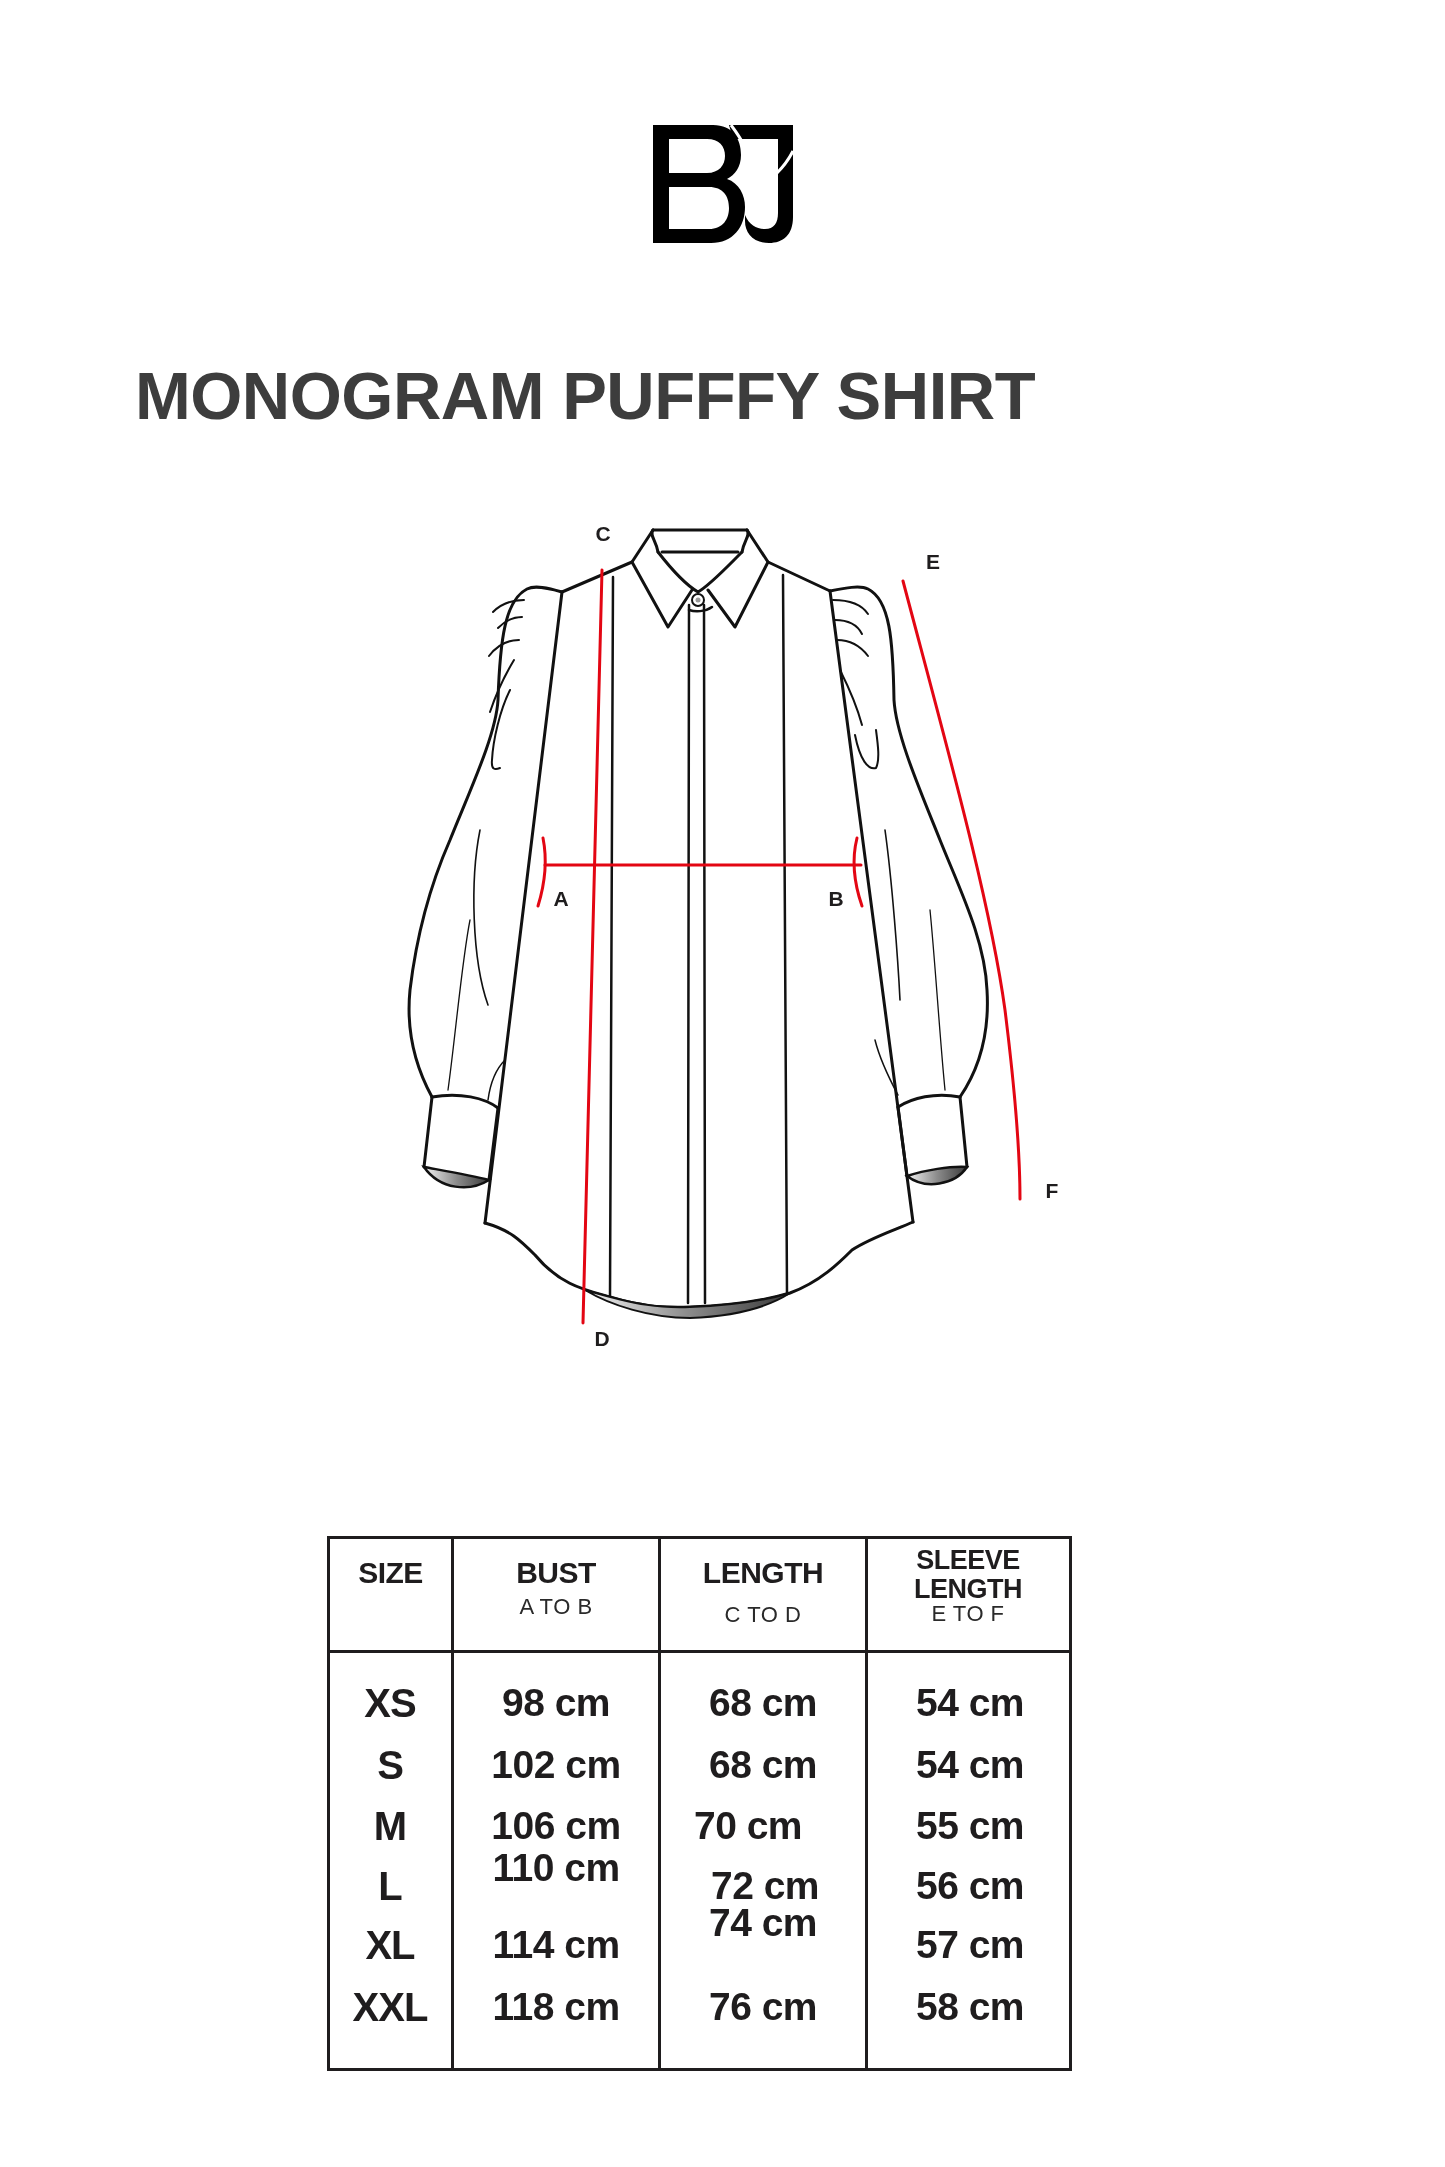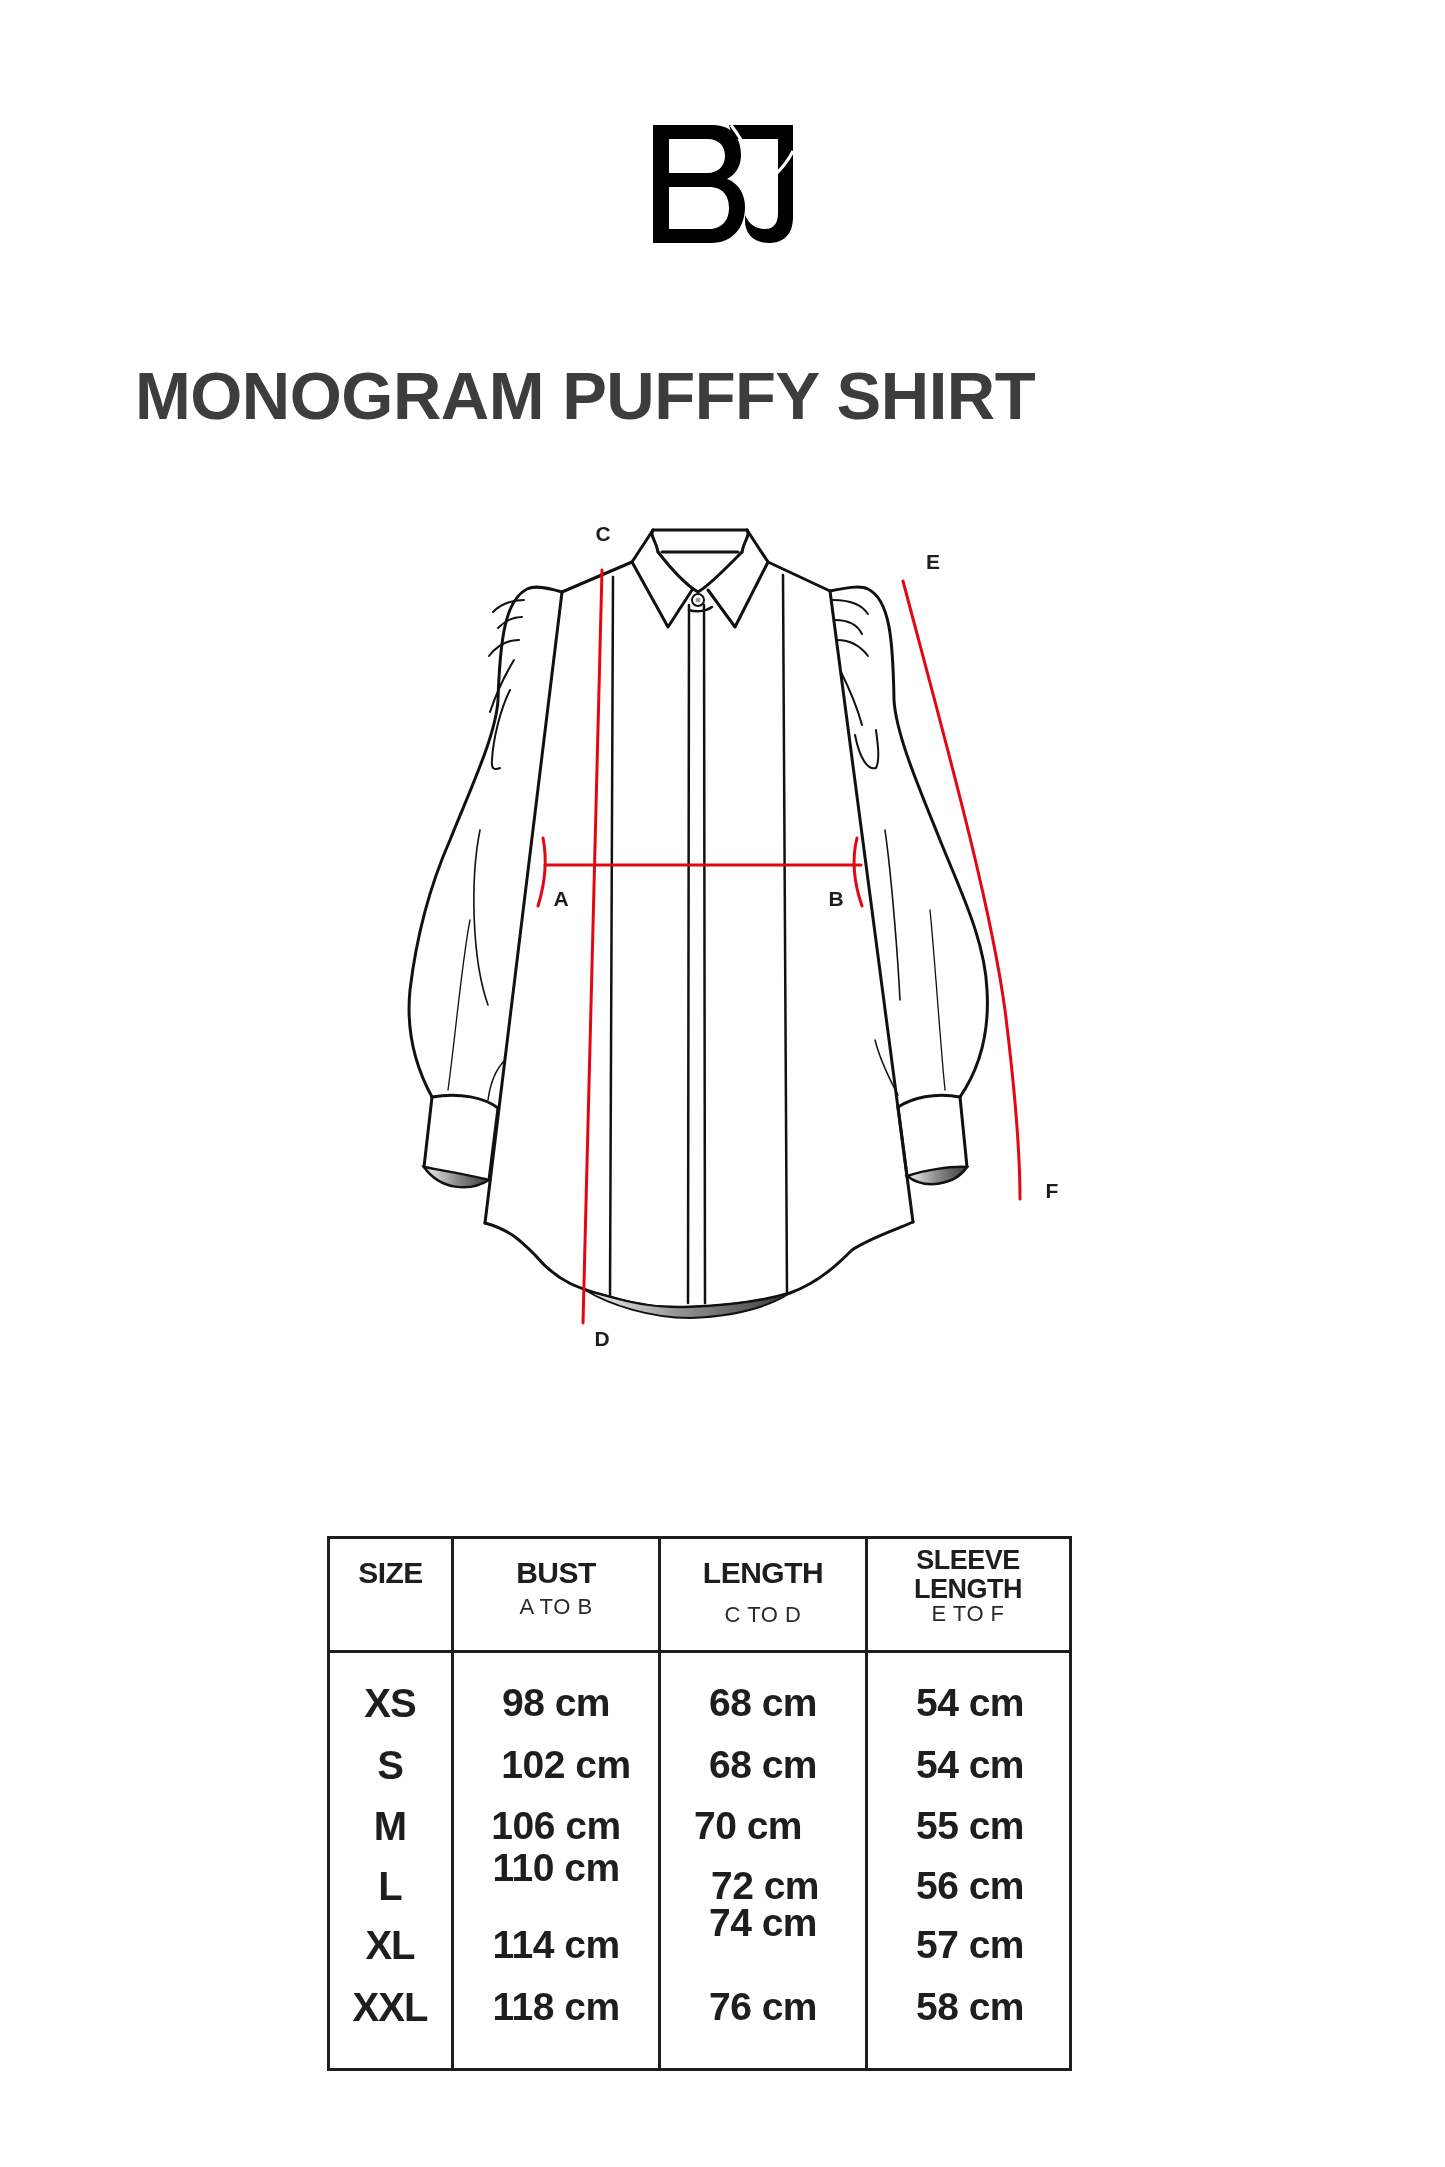--- a/index.html
+++ b/index.html
@@ -146,21 +146,21 @@
   </div>
 
   <div>
     <span class="cell size" style="left:60px; top:164px;">XS</span>
     <span class="cell val" style="left:226px; top:164px;">98 cm</span>
     <span class="cell val" style="left:433px; top:164px;">68 cm</span>
     <span class="cell val" style="left:640px; top:164px;">54 cm</span>
   </div>
   <div>
     <span class="cell size" style="left:60px; top:226px;">S</span>
-    <span class="cell val" style="left:236px; top:226px;">102 cm</span>
+    <span class="cell val" style="left:226px; top:226px;">102 cm</span>
     <span class="cell val" style="left:433px; top:226px;">68 cm</span>
     <span class="cell val" style="left:640px; top:226px;">54 cm</span>
   </div>
   <div>
     <span class="cell size" style="left:60px; top:287px;">M</span>
     <span class="cell val" style="left:226px; top:287px;">106 cm</span>
     <span class="cell val" style="left:418px; top:287px;">70 cm</span>
     <span class="cell val" style="left:640px; top:287px;">55 cm</span>
   </div>
   <div>

